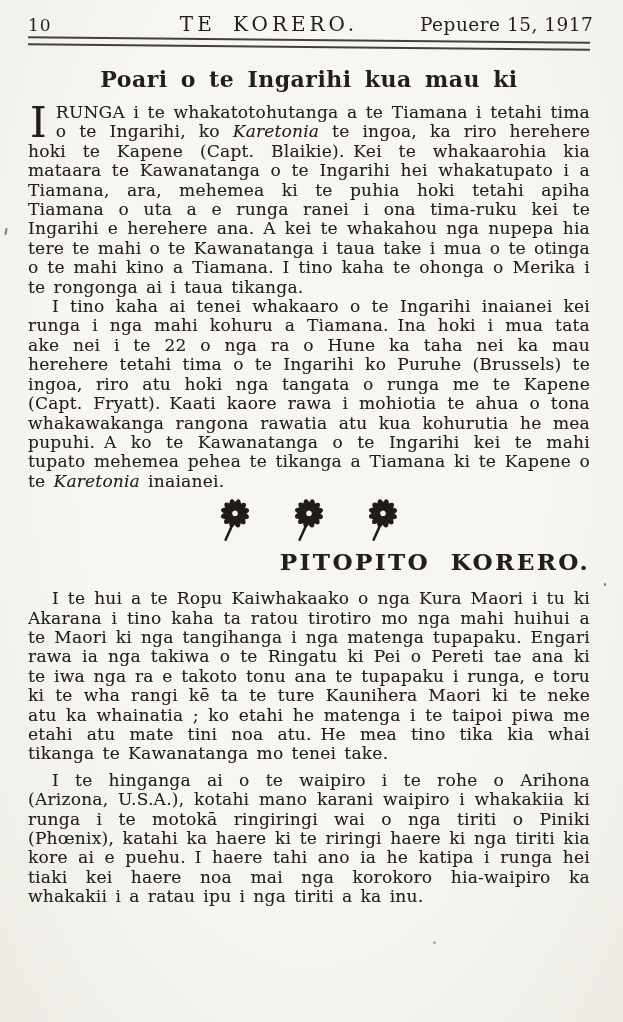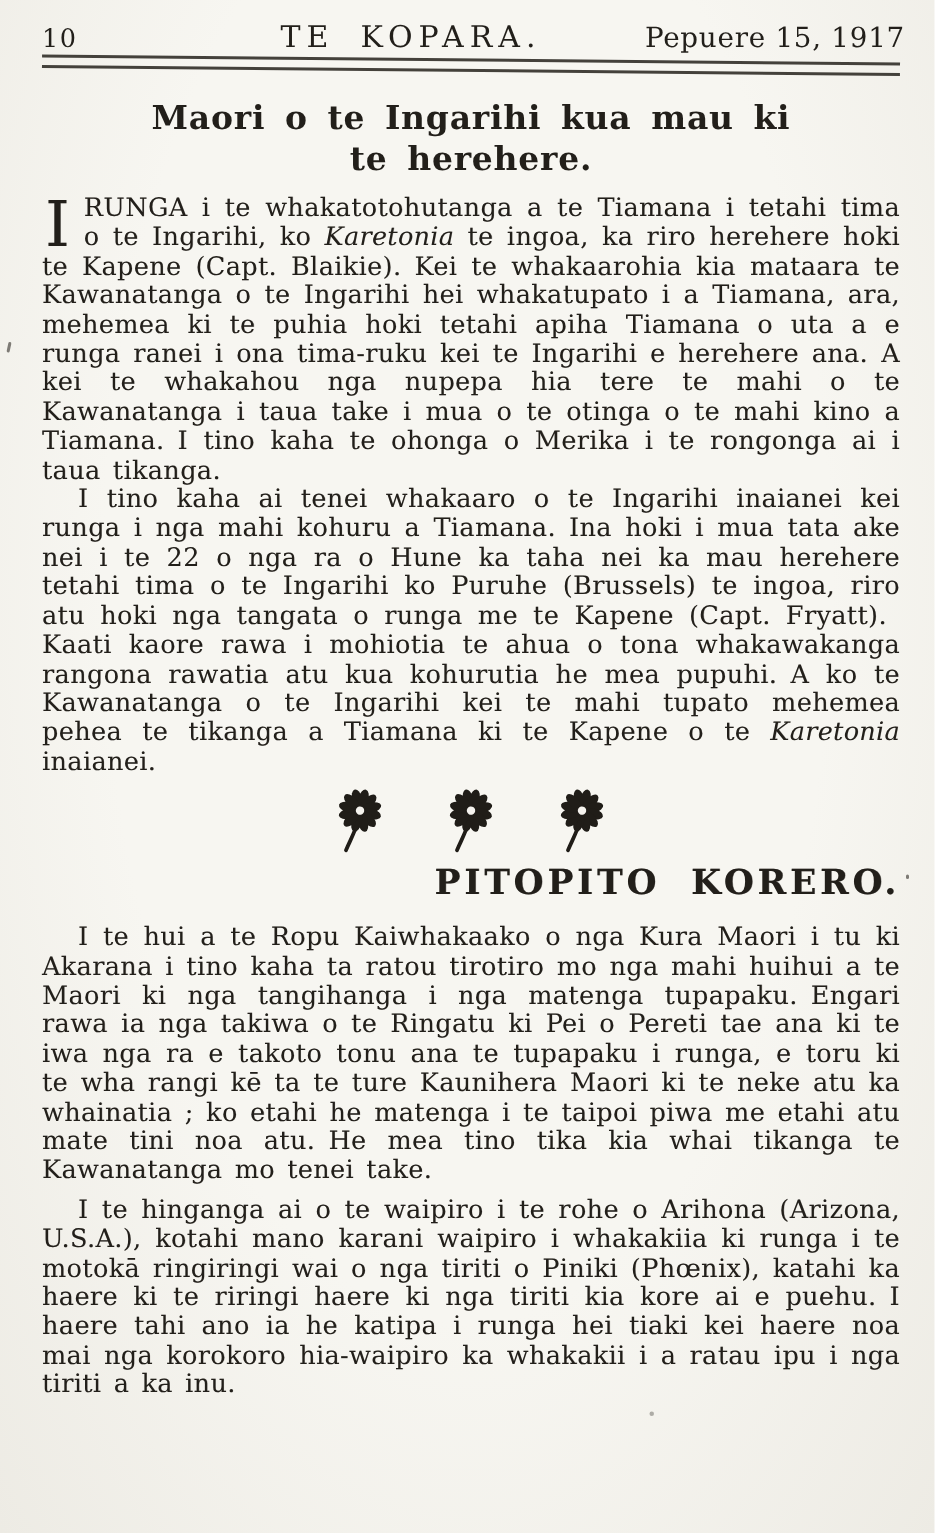--- a/index.html
+++ b/index.html
@@ -7,21 +7,21 @@
     --ink:#221f1a;
   }
   html,body{margin:0;padding:0;}
   body{
     width:623px;height:1022px;overflow:hidden;
     background:radial-gradient(ellipse at 50% 38%, #f7f6f1 55%, #edebe4 100%);
     font-family:"DejaVu Serif","Liberation Serif",serif;
     color:var(--ink);
     position:relative;
   }
-  .page{padding:12px 23px 0 28px;}
+  .page{padding:12px 33px 0 28px;}
 
   
   .header{
     display:flex;align-items:baseline;
     font-variant-numeric:oldstyle-nums;
   }
   .pagenum{width:90px;font-size:17px;letter-spacing:1px;}
   .masthead{flex:1;text-align:center;font-size:20px;letter-spacing:4px;word-spacing:7px;}
   .date{width:170px;text-align:center;font-size:18.5px;letter-spacing:.5px;white-space:nowrap;}
   .rule{
@@ -74,28 +74,27 @@
   .speck2{left:604px;top:583px;width:2px;height:3px;}
   .speck3{left:433px;top:941px;width:3px;height:3px;border-radius:50%;opacity:.6;}
 </style>
 </head>
 <body>
 
 <div class="page">
 
   <header class="header">
     <span class="pagenum">10</span>
-    <span class="masthead">TE KOPARA.</span>
+    <span class="masthead">TE KORERO.</span>
     <span class="date">Pepuere 15, 1917</span>
   </header>
   <div class="rule"></div>
 
   <h1 class="title">
-    <span class="tline">Maori o te Ingarihi kua mau ki</span>
-    <span class="tline">te herehere.</span>
+    <span class="tline">Poari o te Ingarihi kua mau ki</span>
   </h1>
 
   <p class="para"><span class="dropcap">I</span><span>RUNGA i te whakatotohutanga a te Tiamana i tetahi tima o te Ingarihi, ko <i>Karetonia</i> te ingoa, ka riro herehere hoki te Kapene (Capt. Blaikie). Kei te whakaarohia kia mataara te Kawanatanga o te Ingarihi hei whakatupato i a Tiamana, ara, mehemea ki te puhia hoki tetahi apiha Tiamana o uta a e runga ranei i ona tima-ruku kei te Ingarihi e herehere ana. A kei te whakahou nga nupepa hia tere te mahi o te Kawanatanga i taua take i mua o te otinga o te mahi kino a Tiamana. I tino kaha te ohonga o Merika i te rongonga ai i taua tikanga.</span></p>
 
   <p class="para indent"><span>I tino kaha ai tenei whakaaro o te Ingarihi inaianei kei runga i nga mahi kohuru a Tiamana. Ina hoki i mua tata ake nei i te 22 o nga ra o Hune ka taha nei ka mau herehere tetahi tima o te Ingarihi ko Puruhe (Brussels) te ingoa, riro atu hoki nga tangata o runga me te Kapene (Capt. Fryatt). Kaati kaore rawa i mohiotia te ahua o tona whakawakanga rangona rawatia atu kua kohurutia he mea pupuhi. A ko te Kawanatanga o te Ingarihi kei te mahi tupato mehemea pehea te tikanga a Tiamana ki te Kapene o te <i>Karetonia</i> inaianei.</span></p>
 
   <div class="ornaments">
     <svg width="36" height="44" viewBox="0 0 32 40">
       <g transform="rotate(-14 16 14)" fill="#201d18">
         <ellipse cx="16" cy="7" rx="3.1" ry="6.2"></ellipse>

